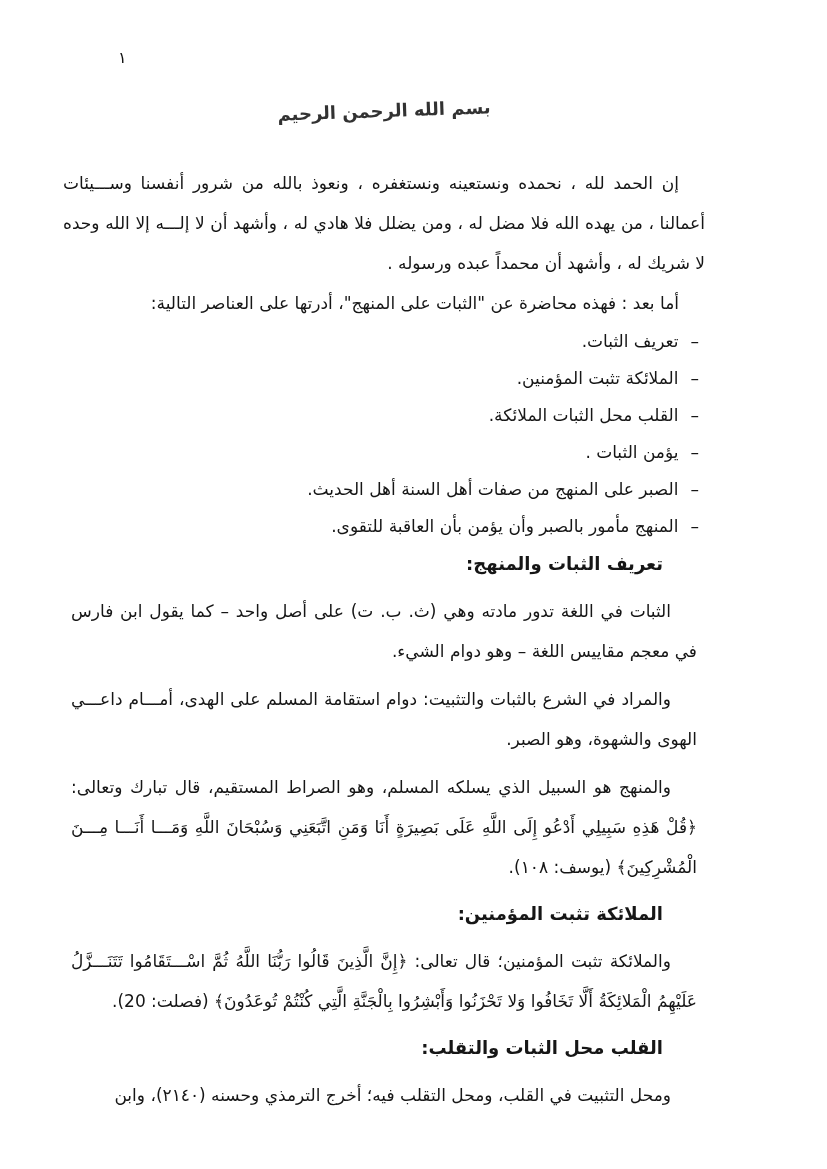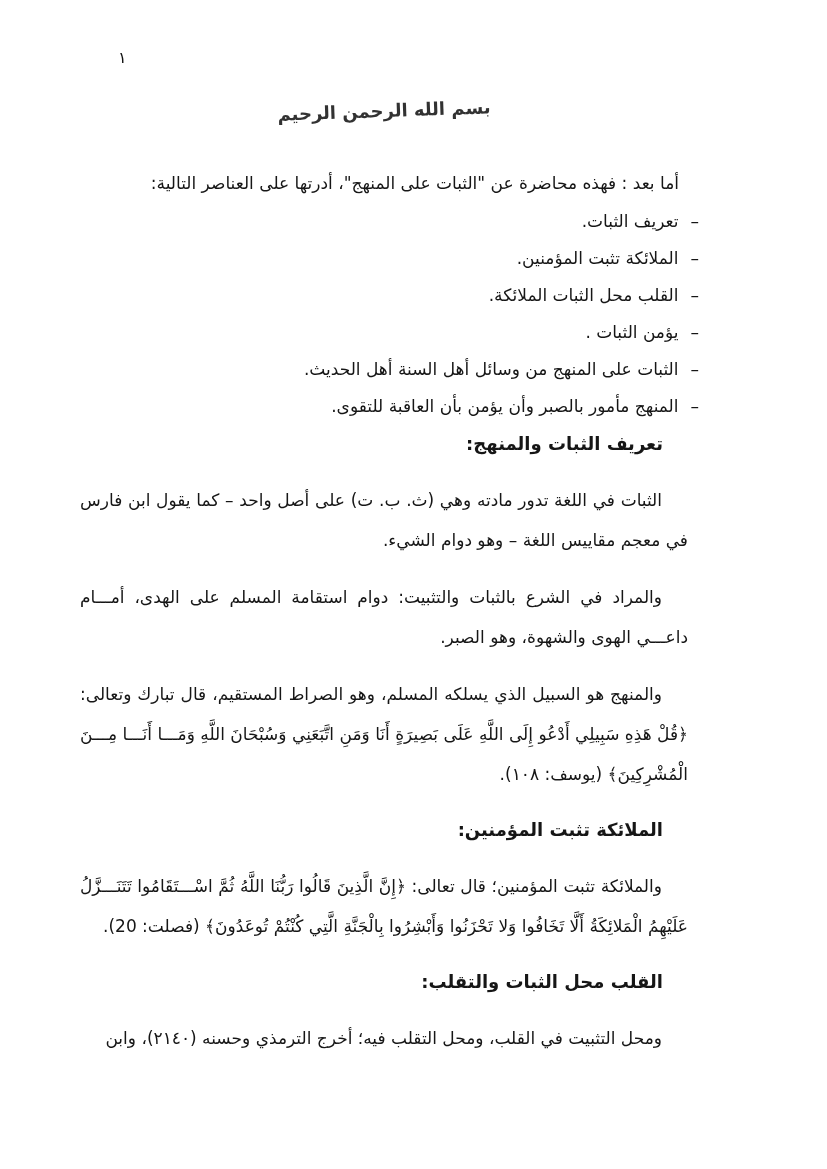--- a/index.html
+++ b/index.html
@@ -50,42 +50,43 @@
     display:inline-block;
     margin-left:12px;
   }
   .hd{
     margin:0;
     font-size:18px;
     font-weight:bold;
     line-height:38px;
     text-indent:42px;
   }
-  .sp{margin:17px;text-indent:26px;}
+  .sp{margin:8px;text-indent:26px;}
 </style>
 </head>
 <body>
 
 <div class="page">
 
   <div class="pageno">١</div>
 
   <div class="basmala">بسم الله الرحمن الرحيم</div>
 
   <div class="content">
 
+    <p class="para">إن الحمد لله ، نحمده ونستعينه ونستغفره ، ونعوذ بالله من شرور أنفسنا وســـيئات أعمالنا ، من يهده الله فلا مضل له ، ومن يضلل فلا هادي له ، وأشهد أن لا إلـــه إلا الله وحده لا شريك له ، وأشهد أن محمداً عبده ورسوله .</p>
 
     <p class="para">أما بعد : فهذه محاضرة عن "الثبات على المنهج"، أدرتها على العناصر التالية:</p>
 
     <div class="list">
       <span class="li"><span class="dash">–</span><span class="li-text">تعريف الثبات.</span></span>
       <span class="li"><span class="dash">–</span><span class="li-text">الملائكة تثبت المؤمنين.</span></span>
       <span class="li"><span class="dash">–</span><span class="li-text">القلب محل الثبات الملائكة.</span></span>
       <span class="li"><span class="dash">–</span><span class="li-text">يؤمن الثبات .</span></span>
-      <span class="li"><span class="dash">–</span><span class="li-text">الثبات على المنهج من وسائل أهل السنة أهل الحديث.</span></span>
+      <span class="li"><span class="dash">–</span><span class="li-text">الصبر على المنهج من صفات أهل السنة أهل الحديث.</span></span>
       <span class="li"><span class="dash">–</span><span class="li-text">المنهج مأمور بالصبر وأن يؤمن بأن العاقبة للتقوى.</span></span>
     </div>
 
     <h2 class="hd">تعريف الثبات والمنهج:</h2>
     <p class="sp">الثبات في اللغة تدور مادته وهي (ث. ب. ت) على أصل واحد – كما يقول ابن فارس في معجم مقاييس اللغة – وهو دوام الشيء.</p>
     <p class="sp">والمراد في الشرع بالثبات والتثبيت: دوام استقامة المسلم على الهدى، أمـــام داعـــي الهوى والشهوة، وهو الصبر.</p>
     <p class="sp">والمنهج هو السبيل الذي يسلكه المسلم، وهو الصراط المستقيم، قال تبارك وتعالى: ﴿قُلْ هَذِهِ سَبِيلِي أَدْعُو إِلَى اللَّهِ عَلَى بَصِيرَةٍ أَنَا وَمَنِ اتَّبَعَنِي وَسُبْحَانَ اللَّهِ وَمَـــا أَنَـــا مِـــنَ الْمُشْرِكِينَ﴾ (يوسف: ١٠٨).</p>
 
     <h2 class="hd">الملائكة تثبت المؤمنين:</h2>
     <p class="sp">والملائكة تثبت المؤمنين؛ قال تعالى: ﴿إِنَّ الَّذِينَ قَالُوا رَبُّنَا اللَّهُ ثُمَّ اسْـــتَقَامُوا تَتَنَـــزَّلُ عَلَيْهِمُ الْمَلائِكَةُ أَلَّا تَخَافُوا وَلا تَحْزَنُوا وَأَبْشِرُوا بِالْجَنَّةِ الَّتِي كُنْتُمْ تُوعَدُونَ﴾ (فصلت: 20).</p>

